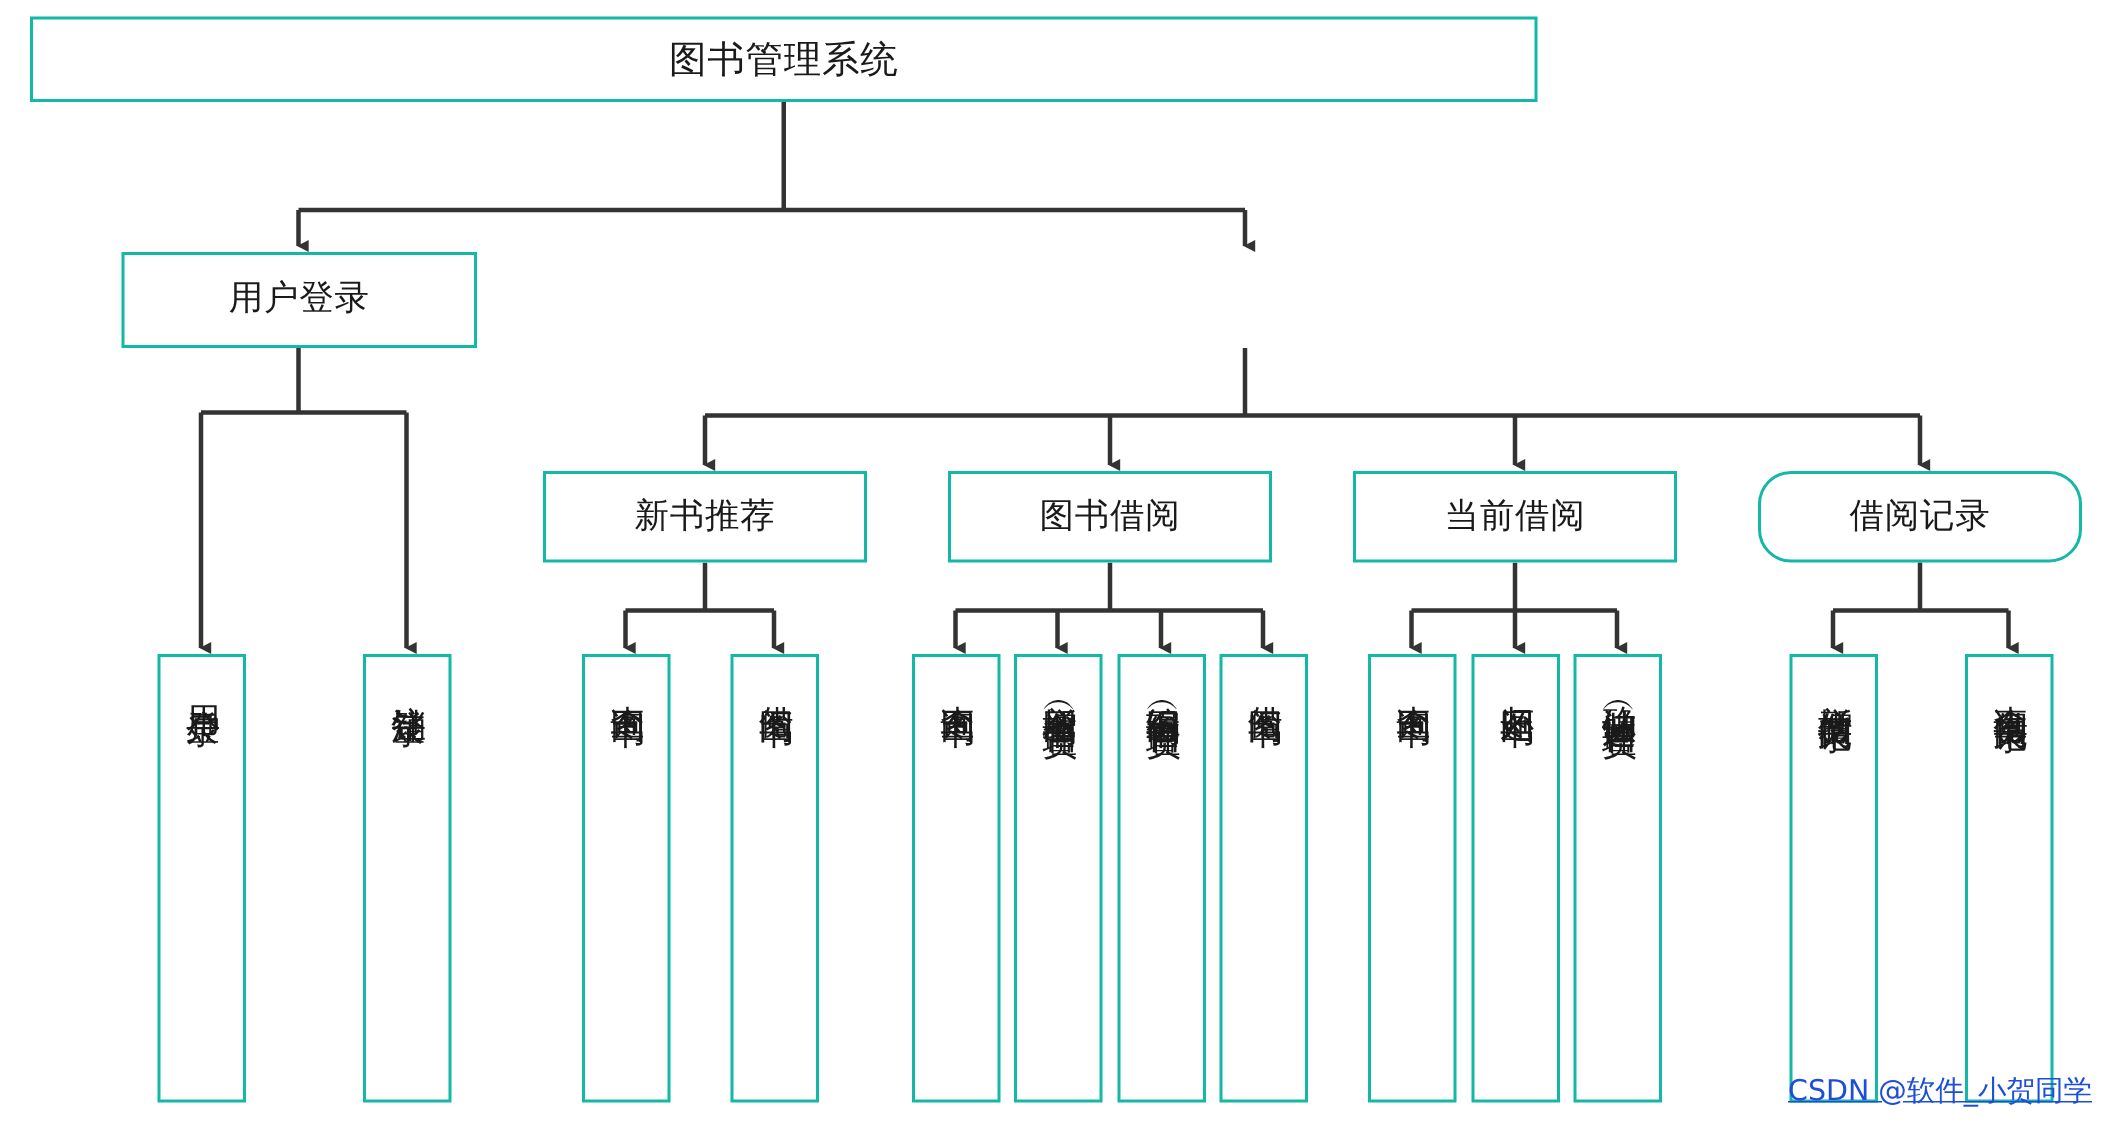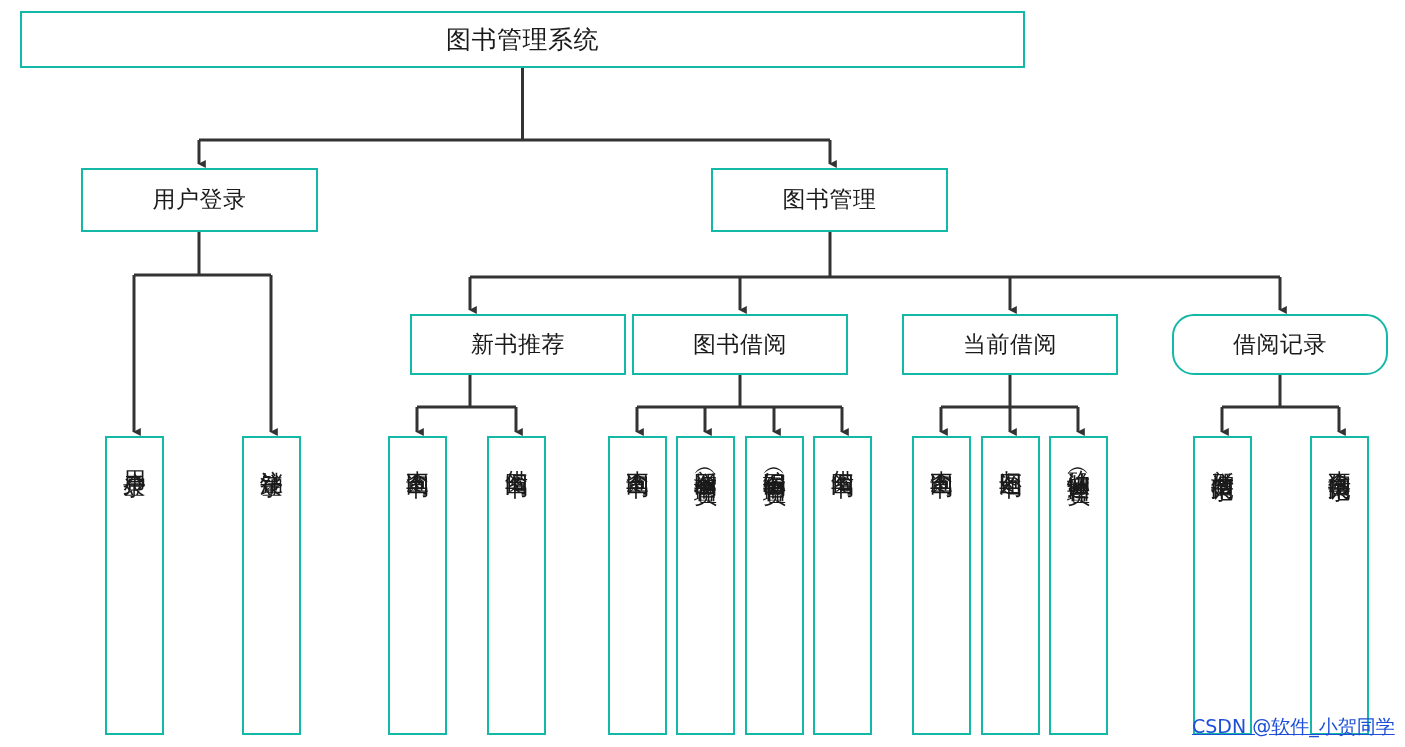--- a/index.html
+++ b/index.html
@@ -130,25 +130,22 @@
   </svg>
 
   <div class="node horizontal root" style="left:20px; top:11px; width:1005px; height:57px;">
     <span class="node-label">图书管理系统</span>
   </div>
 
   <div class="node horizontal" style="left:81px; top:168px; width:237px; height:64px;">
     <span class="node-label">用户登录</span>
   </div>
 
-  <div class="node horizontal" style="left:711px; top:168px; width:237px; height:64px;">
-    <span class="node-label">图书管理</span>
-  </div>
-
-  <div class="node horizontal" style="left:362px; top:314px; width:216px; height:61px;margin-left:48px;">
+
+  <div class="node horizontal" style="left:362px; top:314px; width:216px; height:61px;">
     <span class="node-label">新书推荐</span>
   </div>
 
   <div class="node horizontal" style="left:632px; top:314px; width:216px; height:61px;">
     <span class="node-label">图书借阅</span>
   </div>
 
   <div class="node horizontal" style="left:902px; top:314px; width:216px; height:61px;">
     <span class="node-label">当前借阅</span>
   </div>

